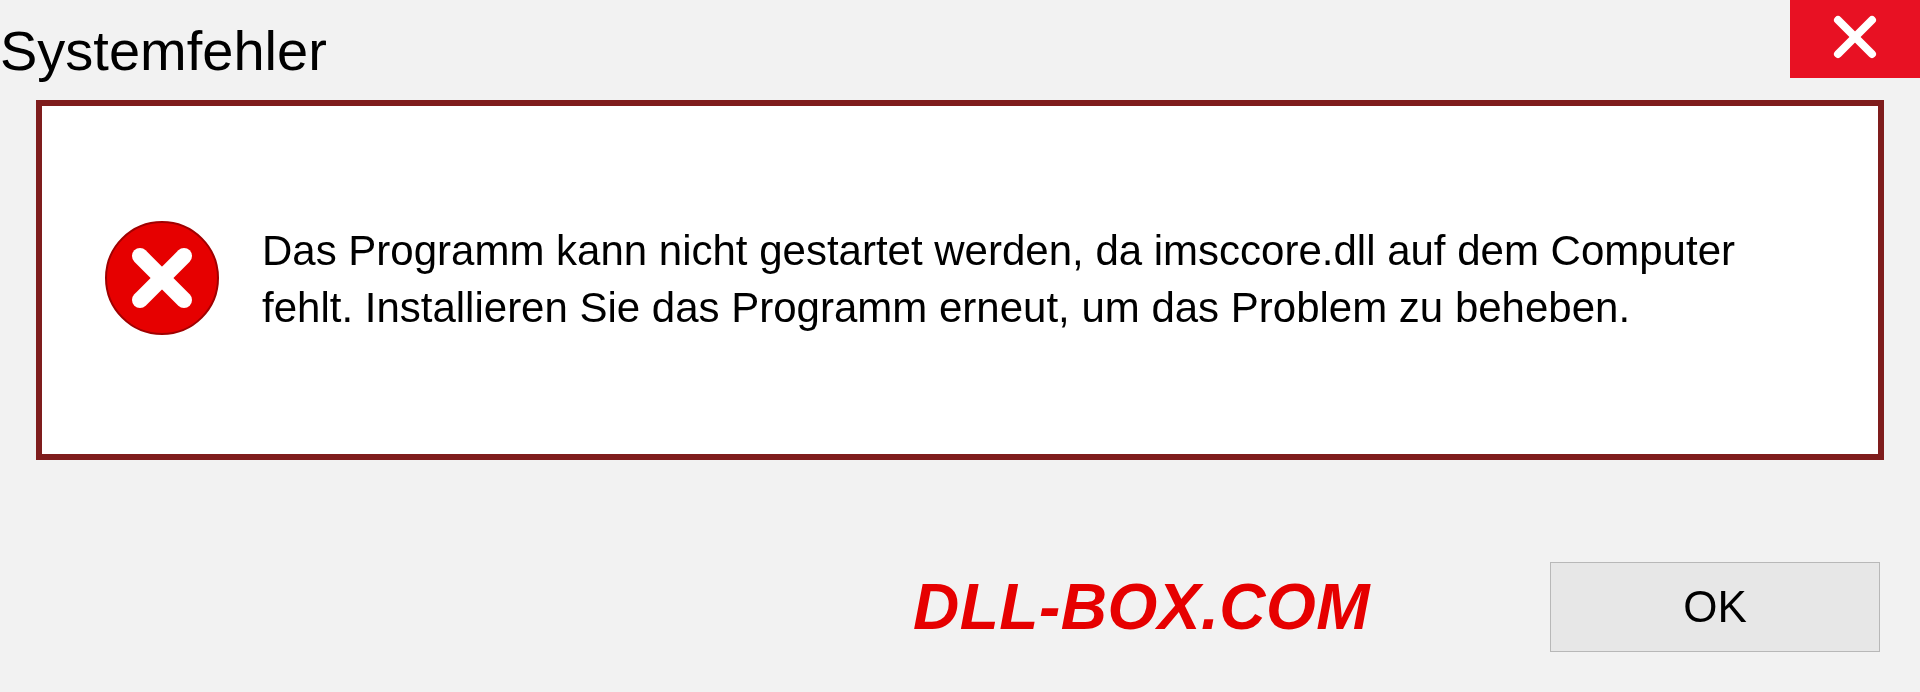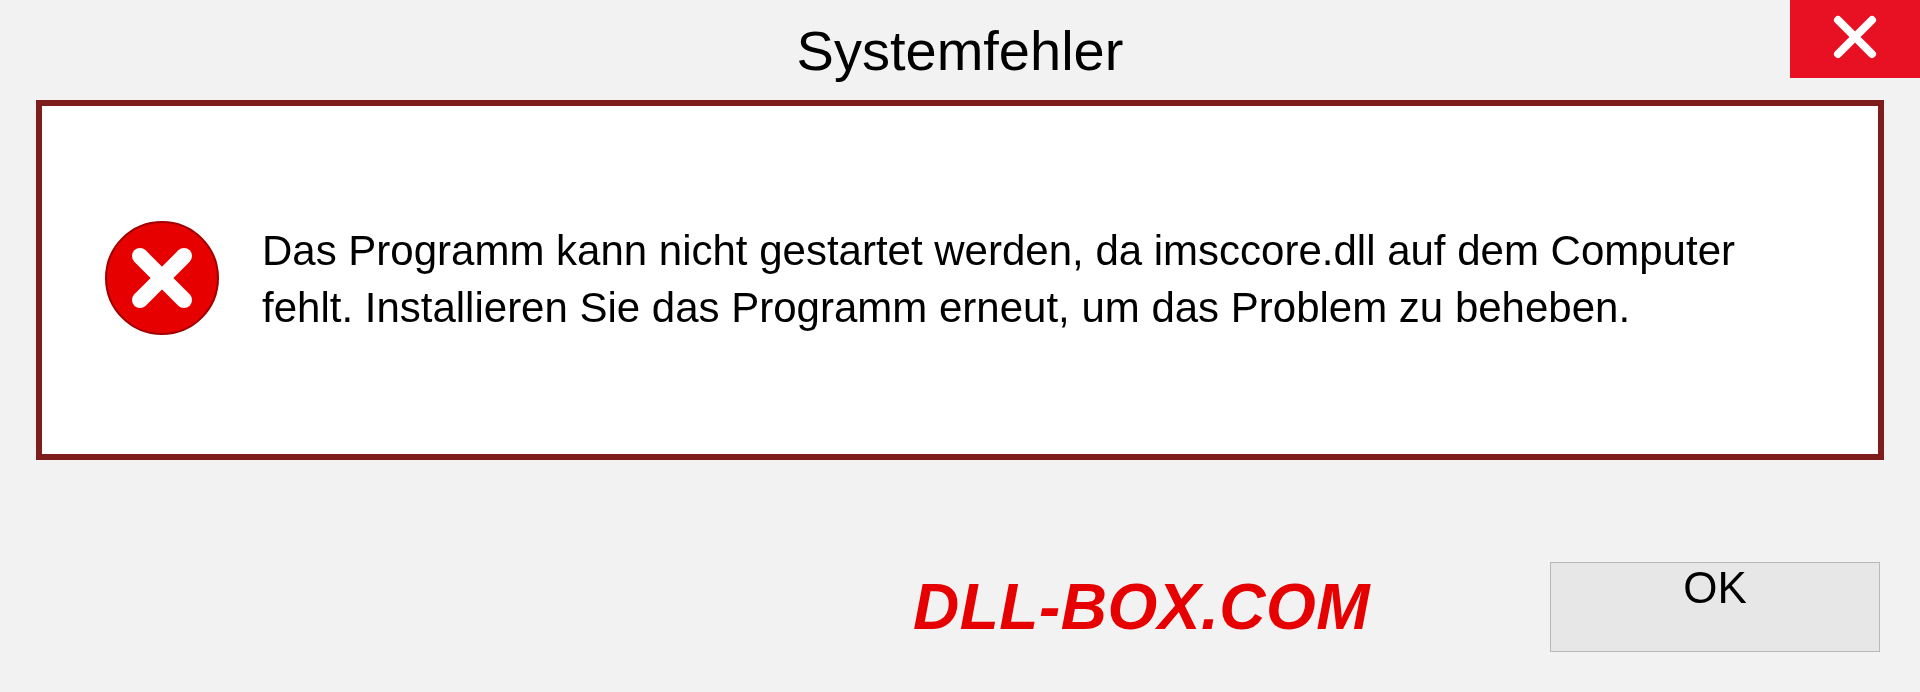--- a/index.html
+++ b/index.html
@@ -15,21 +15,21 @@
       font-family: Arial, Helvetica, sans-serif;
       position: relative;
       overflow: hidden;
     }
     
     .titlebar {
       width: 100%;
       height: 100px;
       display: flex;
       align-items: center;
-      justify-content: center;
+      justify-content: flex-start;
       position: relative;
     }
     
     .dialog-title {
       font-size: 56px;
       font-weight: normal;
       color: #000;
       text-align: center;
     }
     
@@ -100,21 +100,21 @@
     }
     
     .ok-button {
       width: 330px;
       height: 90px;
       background: #e7e7e7;
       border: 1px solid #b8b8b8;
       font-size: 44px;
       color: #000;
       display: flex;
-      align-items: flex-start;
+      align-items: center;
       justify-content: center;
       cursor: pointer;
     }
   </style>
 </head>
 <body>
 
 <div class="titlebar">
   <div class="dialog-title">Systemfehler</div>
   <div class="close-button">

